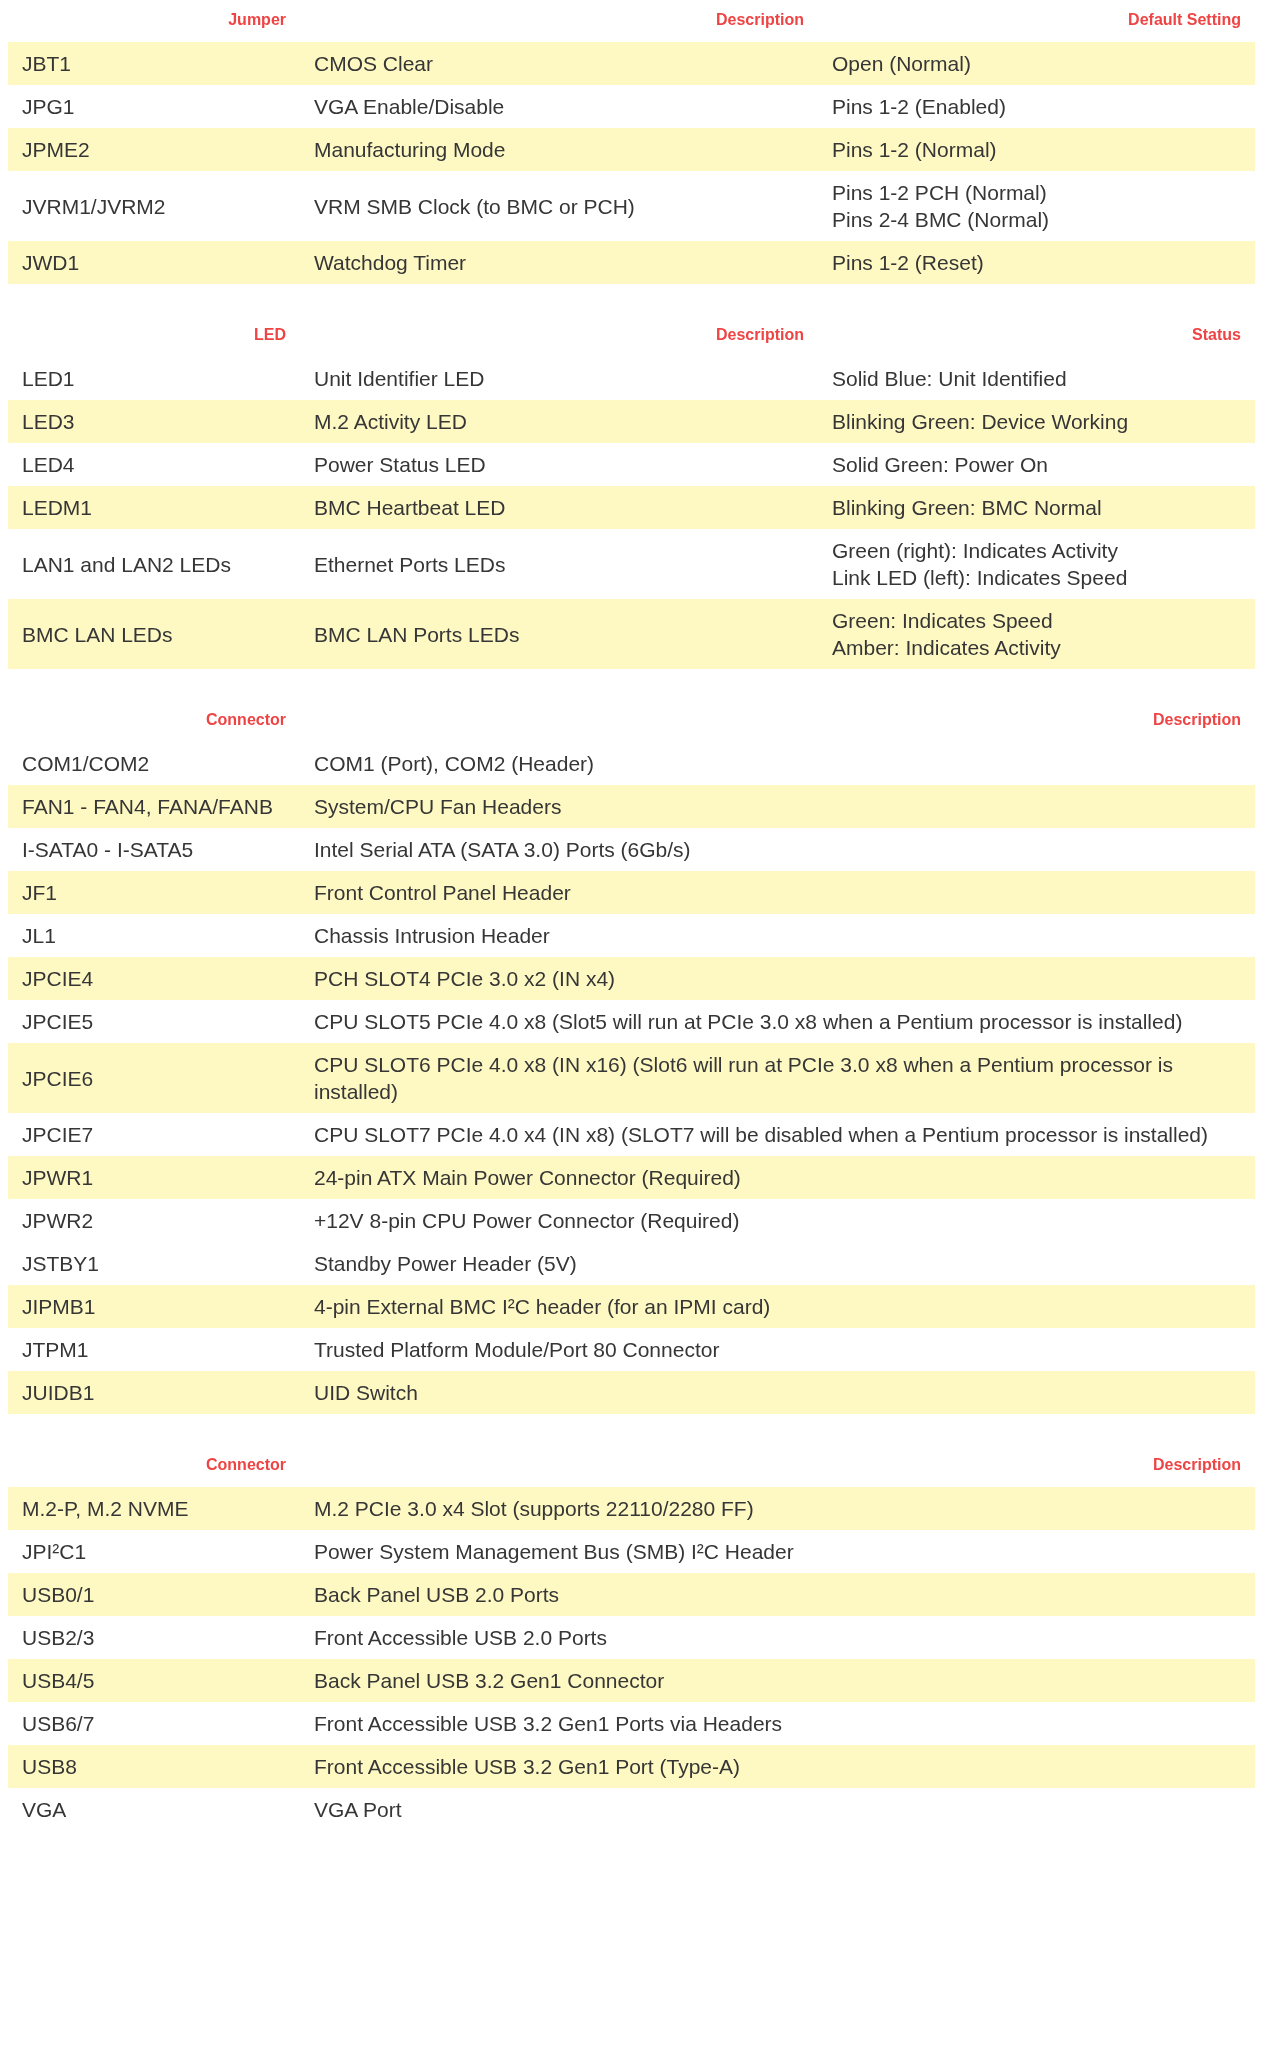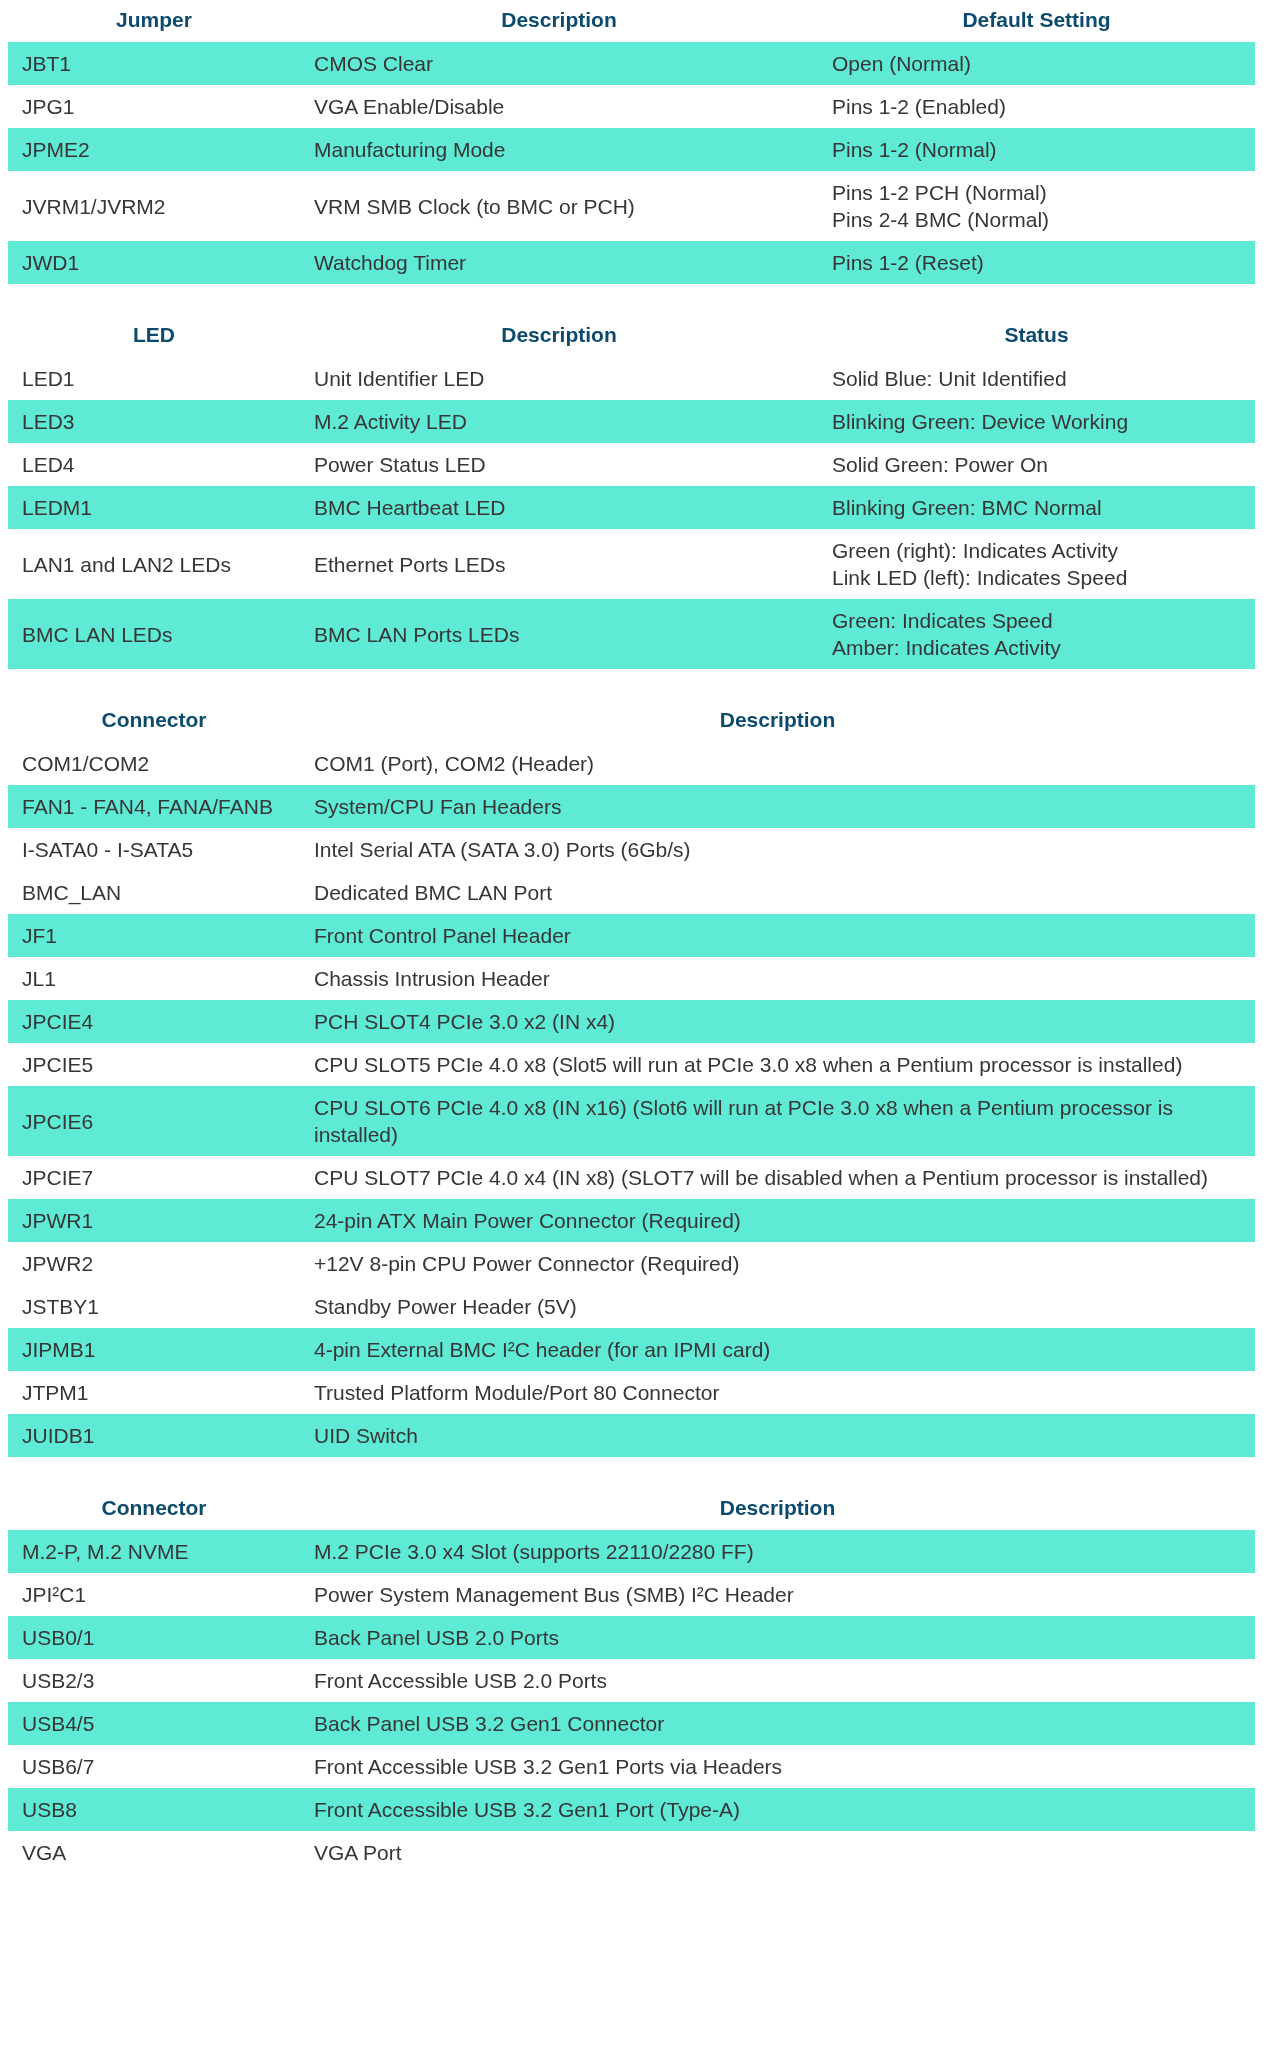--- a/index.html
+++ b/index.html
@@ -14,35 +14,35 @@
   .wrap { padding: 6px 12px 0 8px; }
   section.tbl { margin-top: 37px; }
   section.tbl:first-child { margin-top: 0; }
   table {
     border-collapse: collapse;
     table-layout: fixed;
     width: 1247px;
   }
   th {
     font-weight: bold;
-    font-size: 21px;
+    font-size: 16px;
     line-height: 27px;
-    color: #0c4a6e;
-    text-align: center;
+    color: #ef4444;
+    text-align: right;
     padding: 0 14px 9px 14px;
   }
   td {
     font-size: 21px;
     line-height: 27px;
     padding: 8px 14px;
     vertical-align: middle;
     white-space: pre-line;
     word-wrap: break-word;
   }
-  tr.shaded { background: #5eead4; }
+  tr.shaded { background: #fef9c3; }
   col.c1 { width: 292px; }
   .three col.c2 { width: 518px; }
   .three col.c3 { width: 437px; }
   .two col.c2 { width: 955px; }
 </style>
 </head>
 <body>
 
 <div class="wrap">
 
@@ -160,24 +160,20 @@
           <td>COM1 (Port), COM2 (Header)</td>
         </tr>
         <tr class="shaded">
           <td>FAN1 - FAN4, FANA/FANB</td>
           <td>System/CPU Fan Headers</td>
         </tr>
         <tr>
           <td>I-SATA0 - I-SATA5</td>
           <td>Intel Serial ATA (SATA 3.0) Ports (6Gb/s)</td>
         </tr>
-        <tr>
-          <td>BMC_LAN</td>
-          <td>Dedicated BMC LAN Port</td>
-        </tr>
         <tr class="shaded">
           <td>JF1</td>
           <td>Front Control Panel Header</td>
         </tr>
         <tr>
           <td>JL1</td>
           <td>Chassis Intrusion Header</td>
         </tr>
         <tr class="shaded">
           <td>JPCIE4</td>

